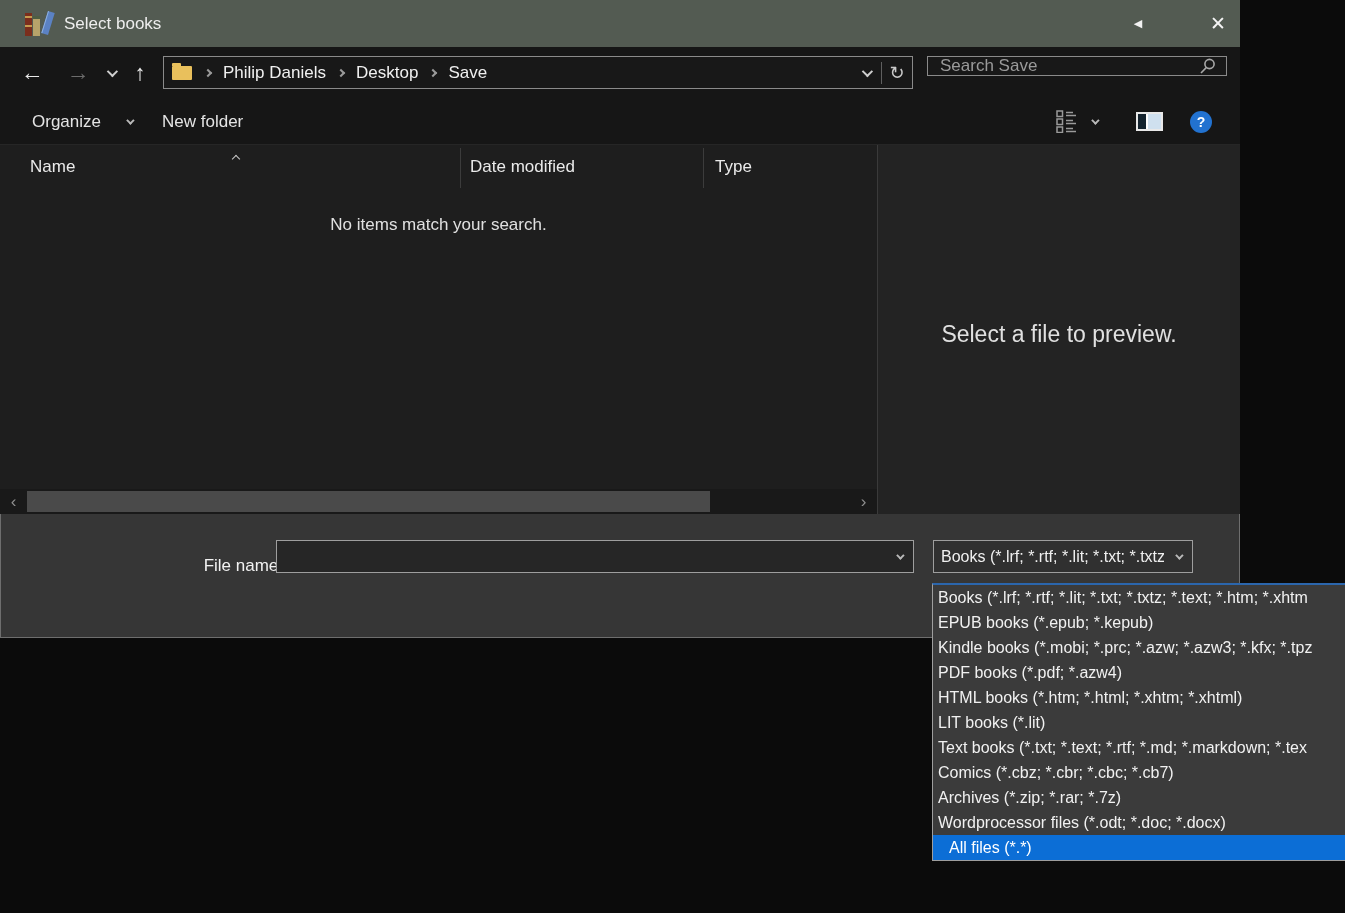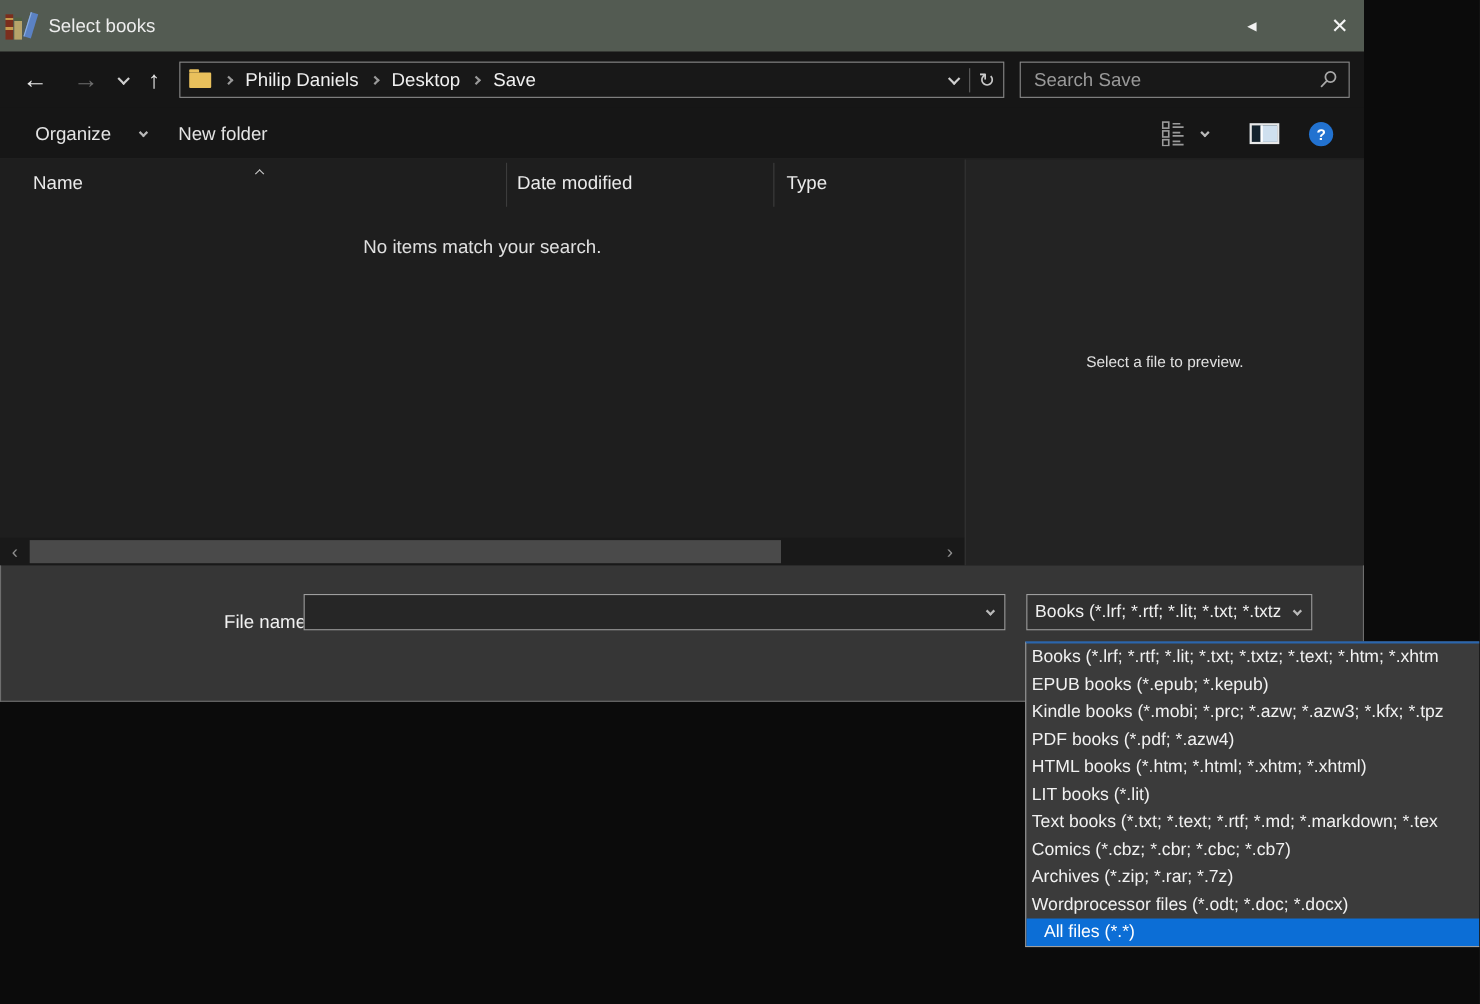--- a/index.html
+++ b/index.html
@@ -6,21 +6,21 @@
   html,body { width:1345px; height:913px; overflow:hidden; }
   body {
     background:#0b0b0b;
     font-family:"Liberation Sans", sans-serif;
     position:relative;
     color:#e8e8e8;
   }
   .dialog { position:absolute; left:0; top:10; width:1240px; height:638px; background:#1b1b1b; }
 
   
-  .titlebar { position:relative; height:47px; background:#535b52; display:flex; align-items:center; padding-left:4px; }
+  .titlebar { position:relative; height:47px; background:#535b52; display:flex; align-items:center; padding-left:24px; }
   .app-icon { position:relative; width:30px; height:26px; margin-right:10px; }
   .app-icon .b1 { position:absolute; left:1px; bottom:1px; width:7px; height:23px;
     background:linear-gradient(#7b2e1d 3px,#c79b4e 3px 5px,#7b2e1d 5px 12px,#c79b4e 12px 14px,#7b2e1d 14px); }
   .app-icon .b2 { position:absolute; left:9px; bottom:1px; width:7px; height:20px;
     background:linear-gradient(#4e5e43 3px,#b7a36a 3px); }
   .app-icon .b3 { position:absolute; left:17px; bottom:2px; width:7px; height:23px; background:#5b82c4;
     border-left:1px solid #8fb0e0; transform:rotate(17deg); transform-origin:bottom right; }
   .win-title { font-size:17px; color:#ededed; }
   .tb-arrow { position:absolute; left:1128px; top:0; width:20px; height:47px; display:flex; align-items:center; justify-content:center;
     font-size:11px; color:#f2f2f2; }
@@ -44,21 +44,21 @@
     border:1px solid #8a8a8a; display:flex; align-items:center; }
   .folder-icon { position:relative; width:20px; height:14px; margin:0 10px 0 8px; background:#e9c05c; border-radius:1px; }
   .folder-icon::before { content:""; position:absolute; left:0; top:-3px; width:9px; height:3px; background:#e9c05c; border-radius:1px 1px 0 0; }
   .crumb { font-size:17px; color:#f0f0f0; padding:0 9px; white-space:nowrap; }
   .crumb-sep { display:flex; align-items:center; padding:0 3px; }
   .addr-spacer { flex:1; }
   .addr-btn { width:30px; height:31px; display:flex; align-items:center; justify-content:center; }
   .addr-divider { width:1px; height:22px; background:#5f5f5f; }
   .refresh-glyph { font-size:18px; color:#c9c9c9; }
 
-  .searchbox { position:absolute; left:927px; top:9px; width:300px; height:33px; background:#181818;
+  .searchbox { position:absolute; left:927px; top:9px; width:300px; height:20px; background:#181818;
     border:1px solid #8a8a8a; display:flex; align-items:center; }
   .searchbox input { flex:1; background:transparent; border:none; outline:none; color:#e8e8e8;
     font-size:17px; font-family:"Liberation Sans", sans-serif; padding:0 0 0 12px; }
   .searchbox input::placeholder { color:#9a9a9a; }
   .search-icon { margin:0 10px; }
 
   
   .cmdbar { position:absolute; left:0; top:98px; width:1240px; height:47px; background:#161616; border-bottom:1px solid #262626; }
   .cmd-item { position:absolute; top:0; height:47px; display:flex; align-items:center; gap:25px; font-size:17px; color:#e4e4e4; }
   .cmd-organize { left:32px; }
@@ -80,21 +80,21 @@
 
   .col-header { position:absolute; top:0; height:44px; display:flex; align-items:center; font-size:17px; color:#eaeaea; }
   .hdr-name { left:30px; }
   .hdr-date { left:470px; }
   .hdr-type { left:715px; }
   .hdr-sep { position:absolute; top:3px; width:1px; height:40px; background:#3c3c3c; }
   .sep1 { left:460px; } .sep2 { left:703px; }
   .sort-caret { position:absolute; left:233px; top:3px; }
 
   .empty-text { position:absolute; left:0; top:70px; width:877px; text-align:center; font-size:17px; color:#e0e0e0; }
-  .preview-text { position:absolute; left:0; top:176px; width:100%; text-align:center; font-size:14px; color:#e0e0e0; }
+  .preview-text { position:absolute; left:0; top:176px; width:100%; text-align:center; font-size:23px; color:#e0e0e0; }
 
   .hscroll { position:absolute; left:0; top:344px; width:877px; height:25px; background:#191919; }
   .scroll-btn { position:absolute; top:0; width:27px; height:25px; display:flex; align-items:center; justify-content:center;
     color:#8f8f8f; font-size:17px; }
   .scroll-left { left:0; } .scroll-right { left:850px; }
   .scroll-thumb { position:absolute; left:27px; top:2px; width:683px; height:21px; background:#4a4a4a; }
 
   
   .footer { position:absolute; left:0; top:514px; width:1240px; height:124px; background:#363636;
     border:1px solid #6e6e6e; border-top:none; }

